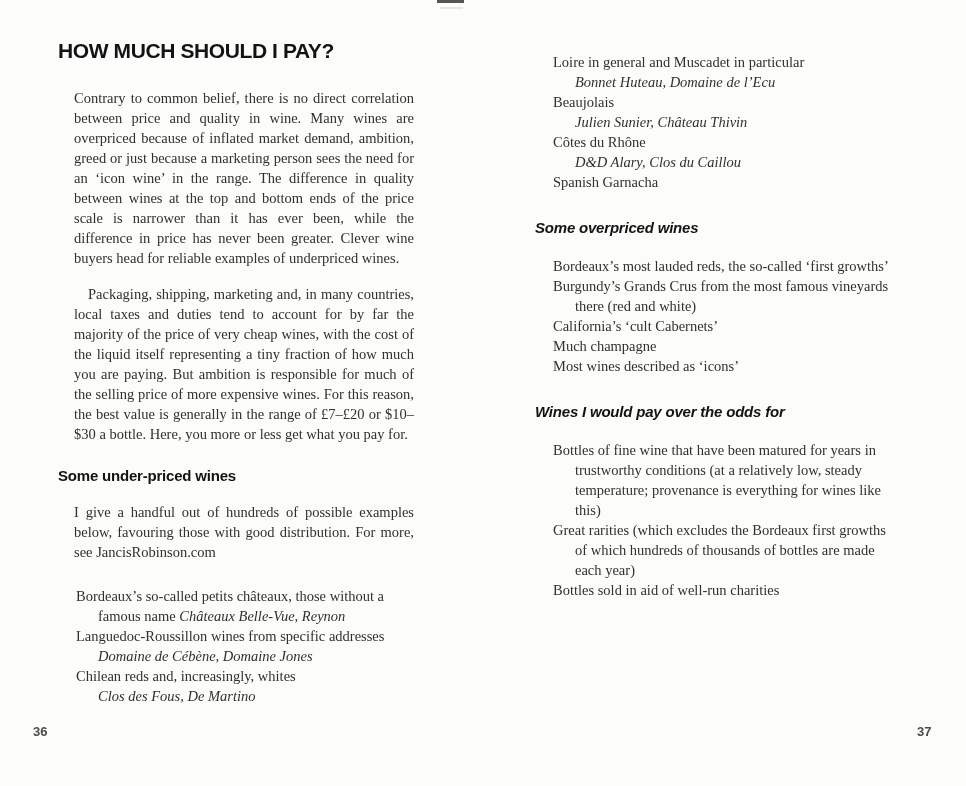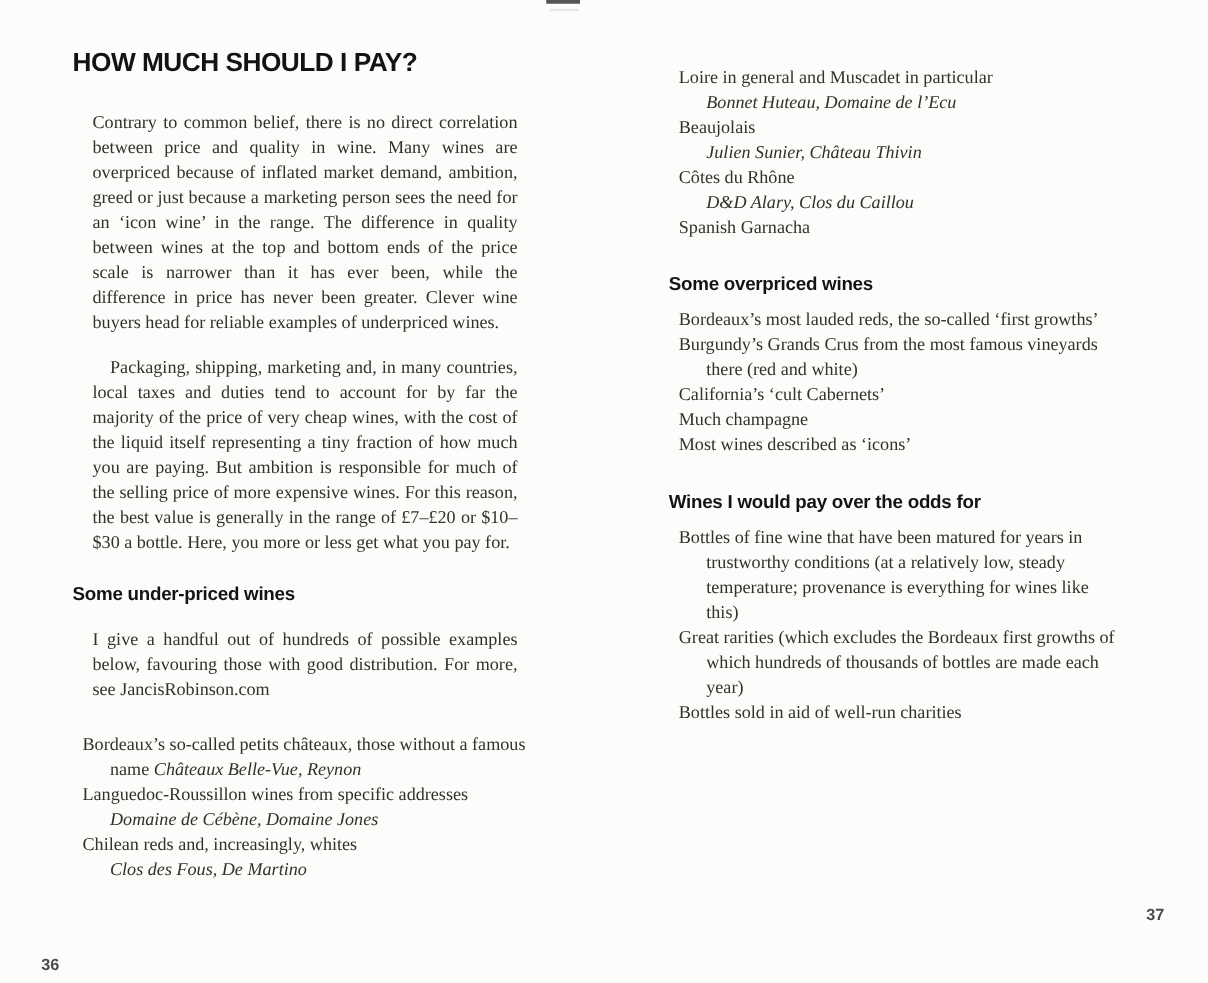--- a/index.html
+++ b/index.html
@@ -56,23 +56,23 @@
 
   .sec-head {
     font-family: "Liberation Sans", sans-serif;
     font-weight: 700;
     font-size: 15px;
     line-height: 20px;
     letter-spacing: -0.2px;
     color: #131313;
     margin: 22px 0 2px 0;
   }
-  .sec-head-r { margin-top: 26px; }
+  .sec-head-r { margin-top: 26px; font-style: italic; }
 
-  .wine-list { margin: 8px; }
+  .wine-list { margin: 18px; }
   .wine-list-gap { margin-top: 24px; }
   .wine-list-top { margin-top: 12px; }
 
   .entry-name {
     padding-left: 22px;
     text-indent: -22px;
   }
   .entry-prod {
     padding-left: 22px;
     font-style: italic;
@@ -80,21 +80,21 @@
   .ital { font-style: italic; }
 
   .pageno {
     position: absolute;
     top: 724px;
     font-family: "Liberation Sans", sans-serif;
     font-weight: 700;
     font-size: 13px;
     color: #4b4b4b;
   }
-  .pageno-left  { left: 33px; margin-top: 40px; }
+  .pageno-left  { left: 33px; }
   .pageno-right { left: 917px; }
 </style>
 </head>
 <body>
 
 <div class="spread">
 
   <div class="binding-mark-1"></div>
   <div class="binding-mark-2"></div>
 

